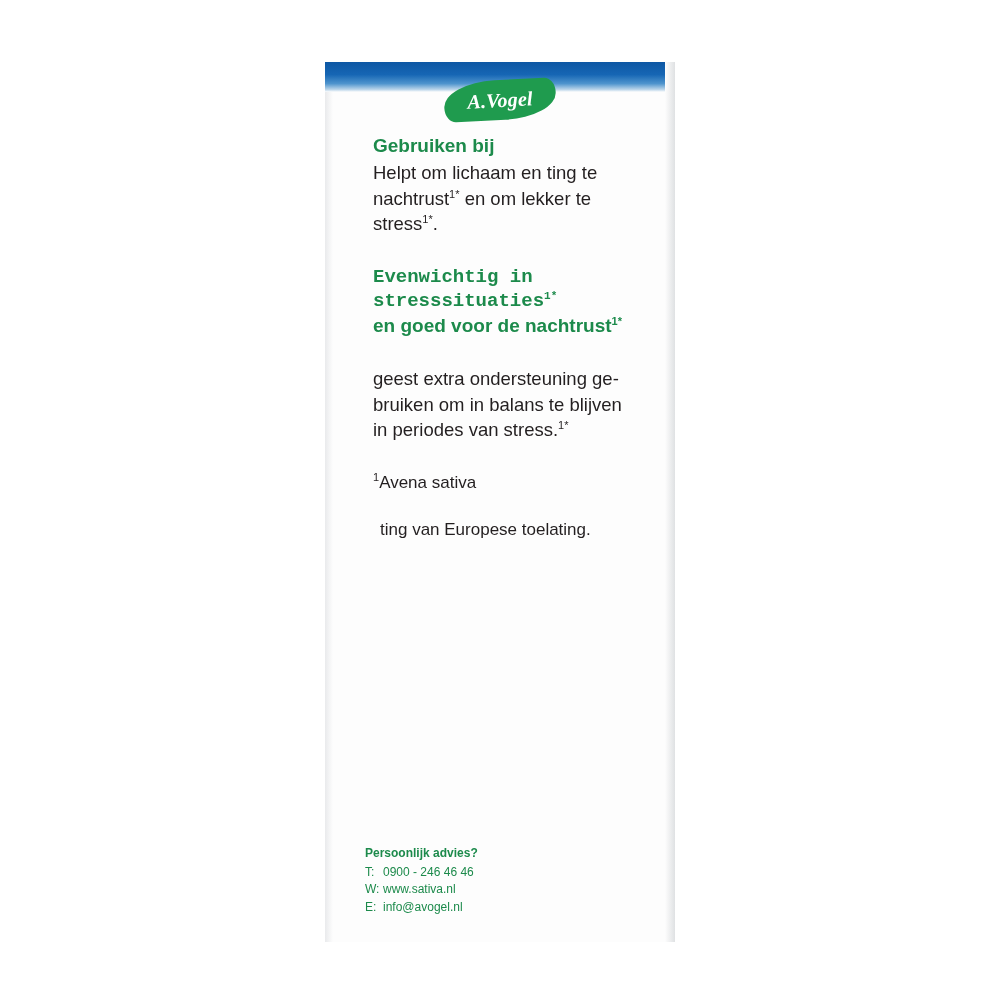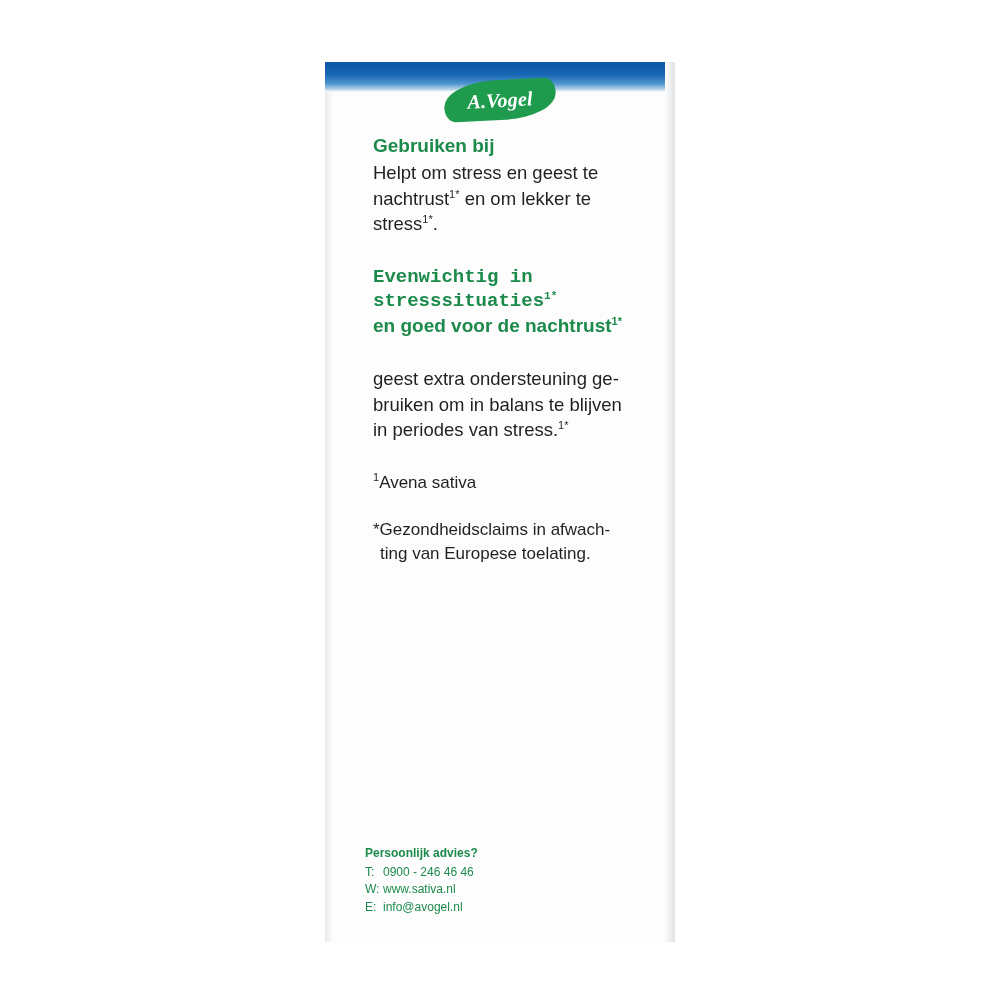--- a/index.html
+++ b/index.html
@@ -177,21 +177,21 @@
     <div class="logo-wrap">
       <div class="logo-leaf"></div>
       <div class="logo-text">A.Vogel</div>
     </div>
 
     <div class="content">
 
       <div class="block">
         <p class="heading">Gebruiken bij</p>
         <p class="para">
-          <span>Helpt om stress en geest te</span><br>
+          <span>Helpt om lichaam en ting te</span><br>
           <span>nachtrust</span><span class="sup">1*</span><span> en om lekker te</span><br>
           <span>stress</span><span class="sup">1*</span><span>.</span>
         </p>
       </div>
 
       <div class="block">
         <p class="heading tight">
           <span>Evenwichtig in stresssituaties</span><span class="sup">1*</span>
         </p>
         <p class="heading">
@@ -204,21 +204,20 @@
           <span>in periodes van stress.</span><span class="sup">1*</span>
         </p>
       </div>
 
       <div class="block small-gap">
         <p class="footnote"><span class="sup">1</span><span>Avena sativa</span></p>
       </div>
 
       <div class="block">
         <p class="footnote indent-hang">
-          <span>*Gezondheidsclaims in afwach-</span>
           <span class="second-line">ting van Europese toelating.</span>
         </p>
       </div>
 
     </div>
 
     <div class="footer">
       <div class="f-title">Persoonlijk advies?</div>
 
       <div class="footer-row">

